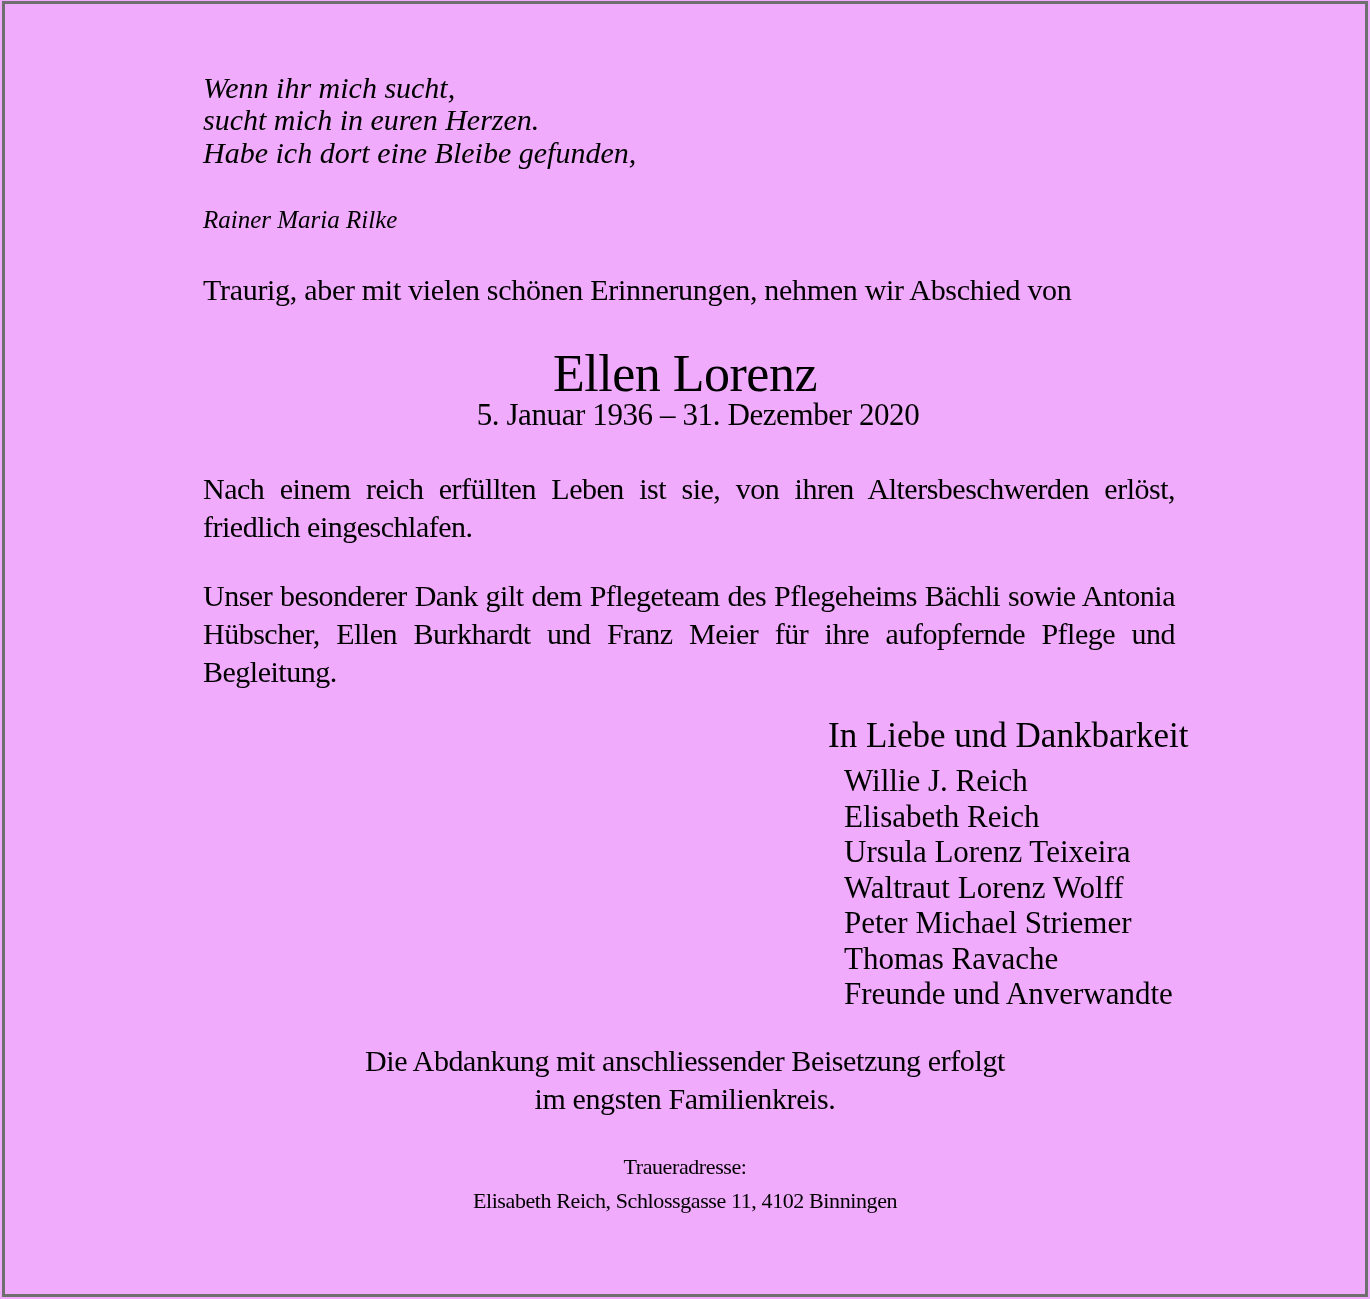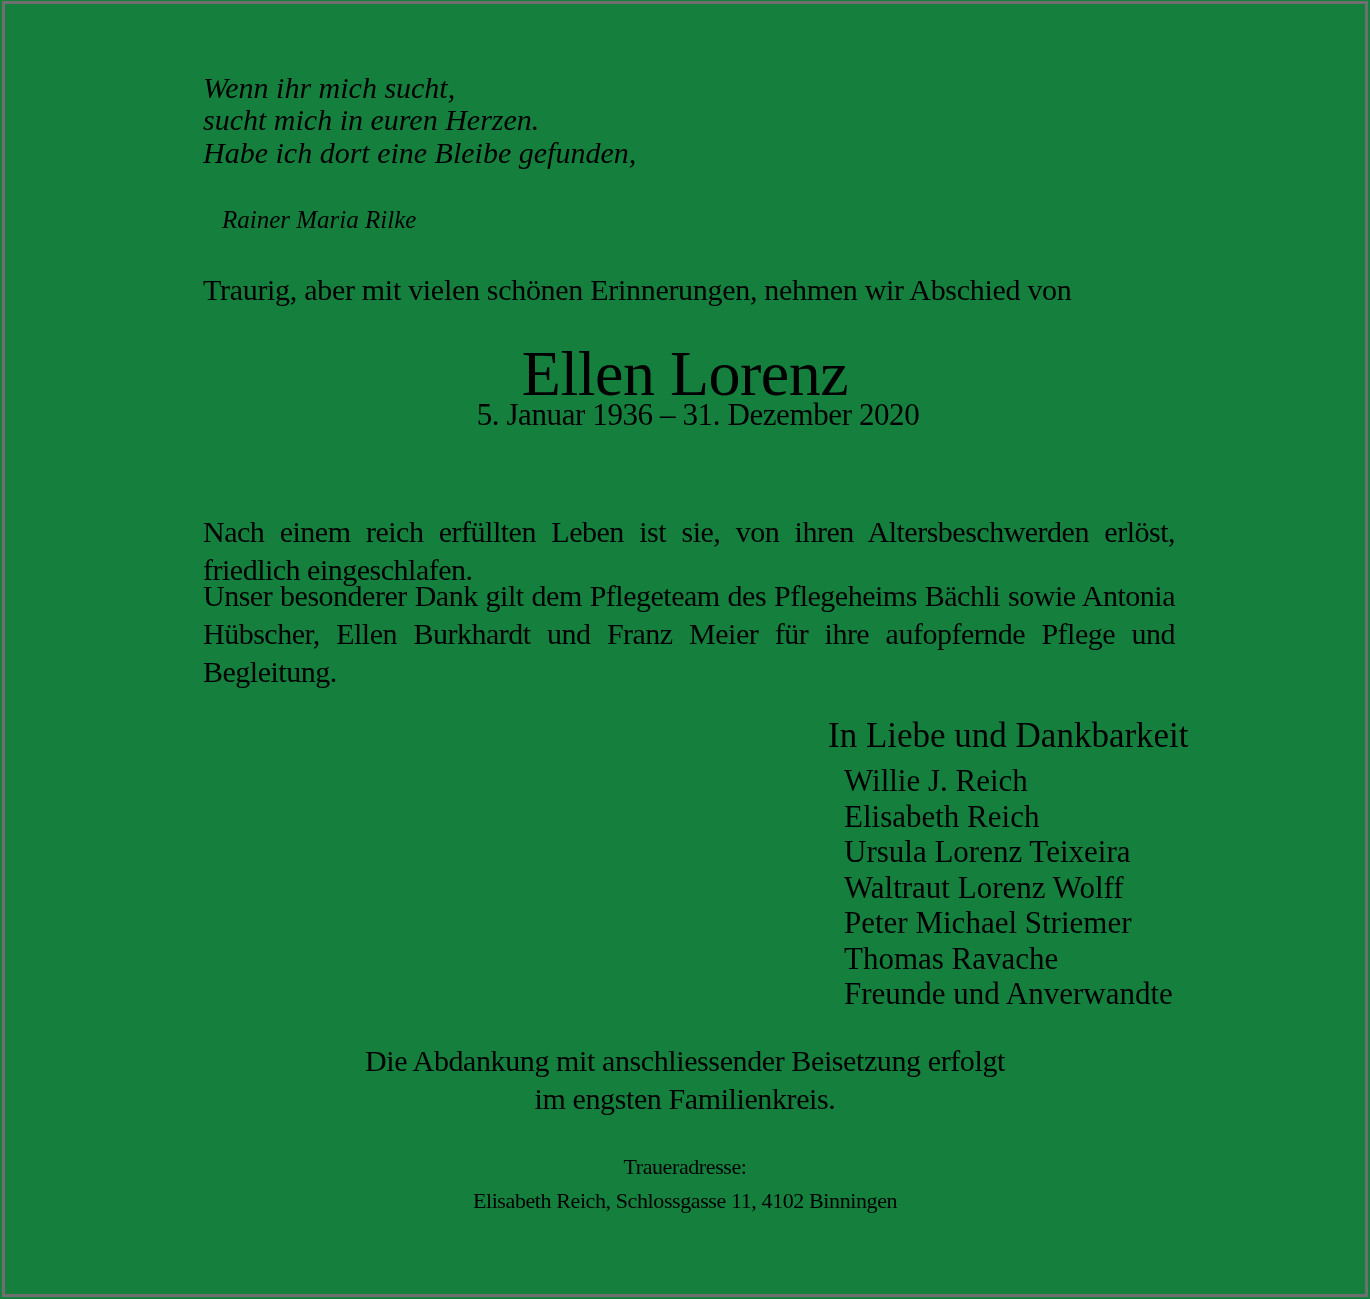--- a/index.html
+++ b/index.html
@@ -4,21 +4,21 @@
 <style>
   html, body {
     margin: 0;
     padding: 0;
     background: #ffffff;
   }
   .page {
     position: relative;
     width: 1370px;
     height: 1299px;
-    background: #15803d;
+    background: #f0abfc;
     overflow: hidden;
     font-family: "Liberation Serif", "DejaVu Serif", serif;
     color: #000000;
   }
   .frame {
     position: absolute;
     left: 2px;
     top: 1px;
     right: 2px;
     bottom: 2px;
@@ -35,36 +35,35 @@
     line-height: 32.3px;
     white-space: nowrap;
   }
   .poem-author {
     left: 203px;
     top: 205px;
     font-style: italic;
     font-size: 25px;
     line-height: 30px;
     white-space: nowrap;
-    margin-left: 19px;
   }
   .intro {
     left: 203px;
     top: 271px;
     font-size: 30px;
     line-height: 38px;
     letter-spacing: -0.3px;
     white-space: nowrap;
   }
   .name {
     left: 0;
     right: 0;
     top: 340px;
     text-align: center;
-    font-size: 64px;
+    font-size: 52px;
     line-height: 68px;
     letter-spacing: -0.5px;
   }
   .dates {
     left: 0;
     right: 0;
     top: 398px;
     text-align: center;
     font-size: 31px;
     line-height: 34px;
@@ -72,21 +71,21 @@
     padding-left: 26px;
   }
   .body-par {
     left: 203px;
     width: 972px;
     font-size: 30px;
     line-height: 38px;
     letter-spacing: -0.5px;
     text-align: justify;
   }
-  .par1 { top: 470px; margin-top: 43px; }
+  .par1 { top: 470px; }
   .par2 { top: 577px; }
   .closing {
     left: 828px;
     top: 718px;
     font-size: 35px;
     line-height: 36px;
     white-space: nowrap;
   }
   .mourners {
     left: 844px;

